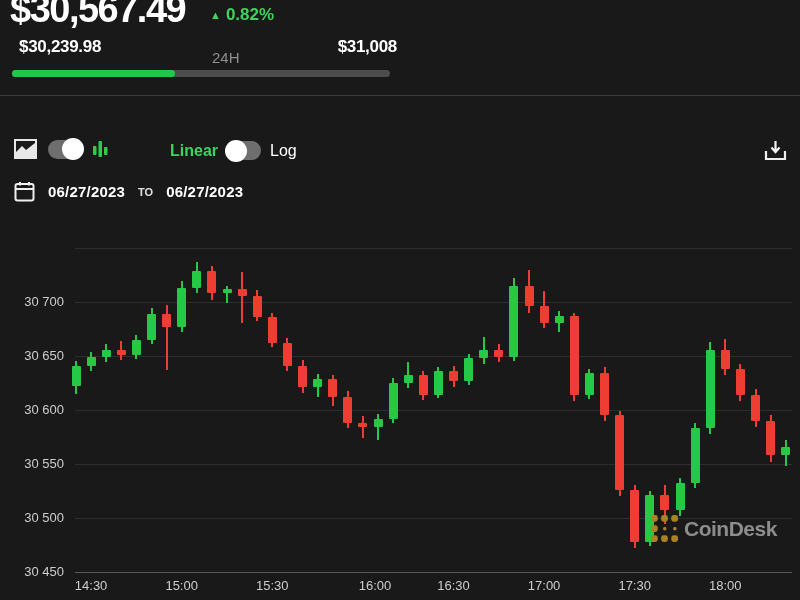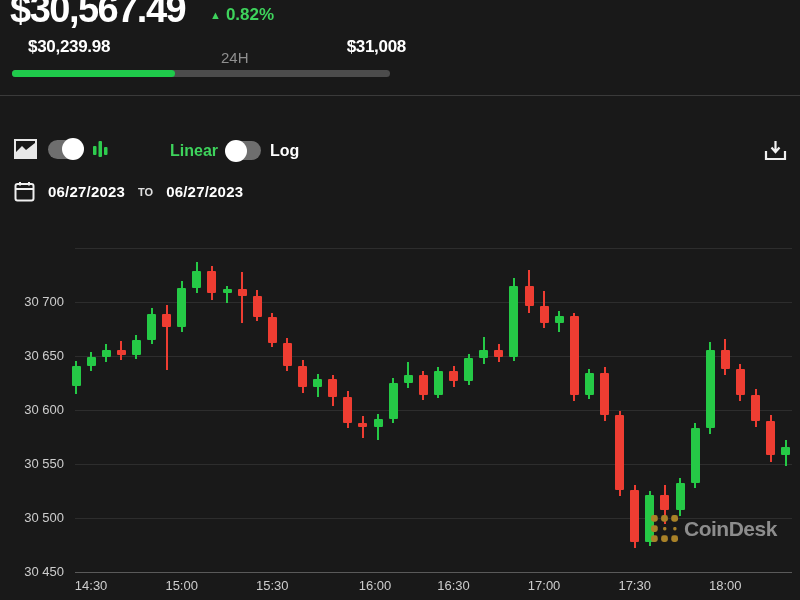--- a/index.html
+++ b/index.html
@@ -14,36 +14,36 @@
   .ad{position:absolute;right:0;top:0;width:123px;height:29px;background:#161a45;
       border-radius:2px;overflow:hidden;display:flex;align-items:center;cursor:pointer;}
   .ad-coin{position:absolute;left:3px;top:-5px;width:14px;height:14px;border-radius:50%;
            background:#f0a73a;border:2px solid #c07f1d;box-sizing:border-box;}
   .ad-text{position:absolute;left:14px;top:1px;width:96px;text-align:center;display:flex;
            flex-direction:column;line-height:13px;}
   .ad-l1{color:#fff;font-size:10.5px;font-weight:700;}
   .ad-l2{color:#2fd054;font-size:10.5px;font-weight:700;}
   .ad-logo{position:absolute;right:-7px;top:-8px;width:22px;height:22px;border-radius:50%;
            background:#d8382c;border:3px solid #f3f3f3;box-sizing:border-box;}
-  .lowhigh{position:absolute;left:16px;top:37px;width:392px;height:22px;}
+  .lowhigh{position:absolute;left:7px;top:37px;width:392px;height:22px;}
   .low{position:absolute;left:12px;top:0;font-size:17px;font-weight:700;letter-spacing:-0.3px;}
   .rlabel{position:absolute;left:205px;top:2px;font-size:15px;color:#8f8f8f;margin-top:10px;}
   .high{position:absolute;right:2px;top:0;font-size:17px;font-weight:700;letter-spacing:-0.3px;}
   .progress{position:absolute;left:12px;top:70px;width:378px;height:7px;border-radius:4px;
             background:#4c4c4c;}
   .progress .fill{height:7px;border-radius:4px;background:#1fca4b;width:43%;}
   .divider{position:absolute;left:0;top:95px;width:800px;height:1px;background:#3a3a3a;}
   
   .styleGroup{position:absolute;left:14px;top:139px;display:flex;align-items:center;gap:11px;}
   .toggle{position:relative;width:34px;height:19px;border-radius:10px;background:#6e6e6e;cursor:pointer;}
   .knob{position:absolute;top:-1.5px;width:22px;height:22px;border-radius:50%;background:#fff;}
   .knob.right{right:-2px;} .knob.left{left:-2px;}
   .scaleGroup{position:absolute;left:170px;top:141px;display:flex;align-items:center;gap:9px;}
   .linearLbl{color:#3ed35c;font-weight:700;font-size:16px;}
-  .logLbl{color:#fff;font-weight:700;font-size:16px;}
+  .logLbl{color:#fff;font-weight:400;font-size:16px;}
   .ranges{position:absolute;left:424px;top:142px;display:flex;gap:23px;}
   .rbtn{font-size:15px;font-weight:700;color:#f2f2f2;cursor:pointer;}
   .rbtn.active{color:#3ed35c;}
   .dl{position:absolute;left:763px;top:139px;cursor:pointer;}
   .dateRow{position:absolute;left:14px;top:181px;display:flex;align-items:center;gap:13px;}
   .dateVal{font-size:15px;font-weight:700;letter-spacing:0.2px;}
   .toLbl{font-size:11px;font-weight:700;color:#e0e0e0;}
   
   .gridline{position:absolute;left:75px;width:717px;height:1px;background:#2d2d2d;}
   .gridline.base{background:#5a5a5a;}

